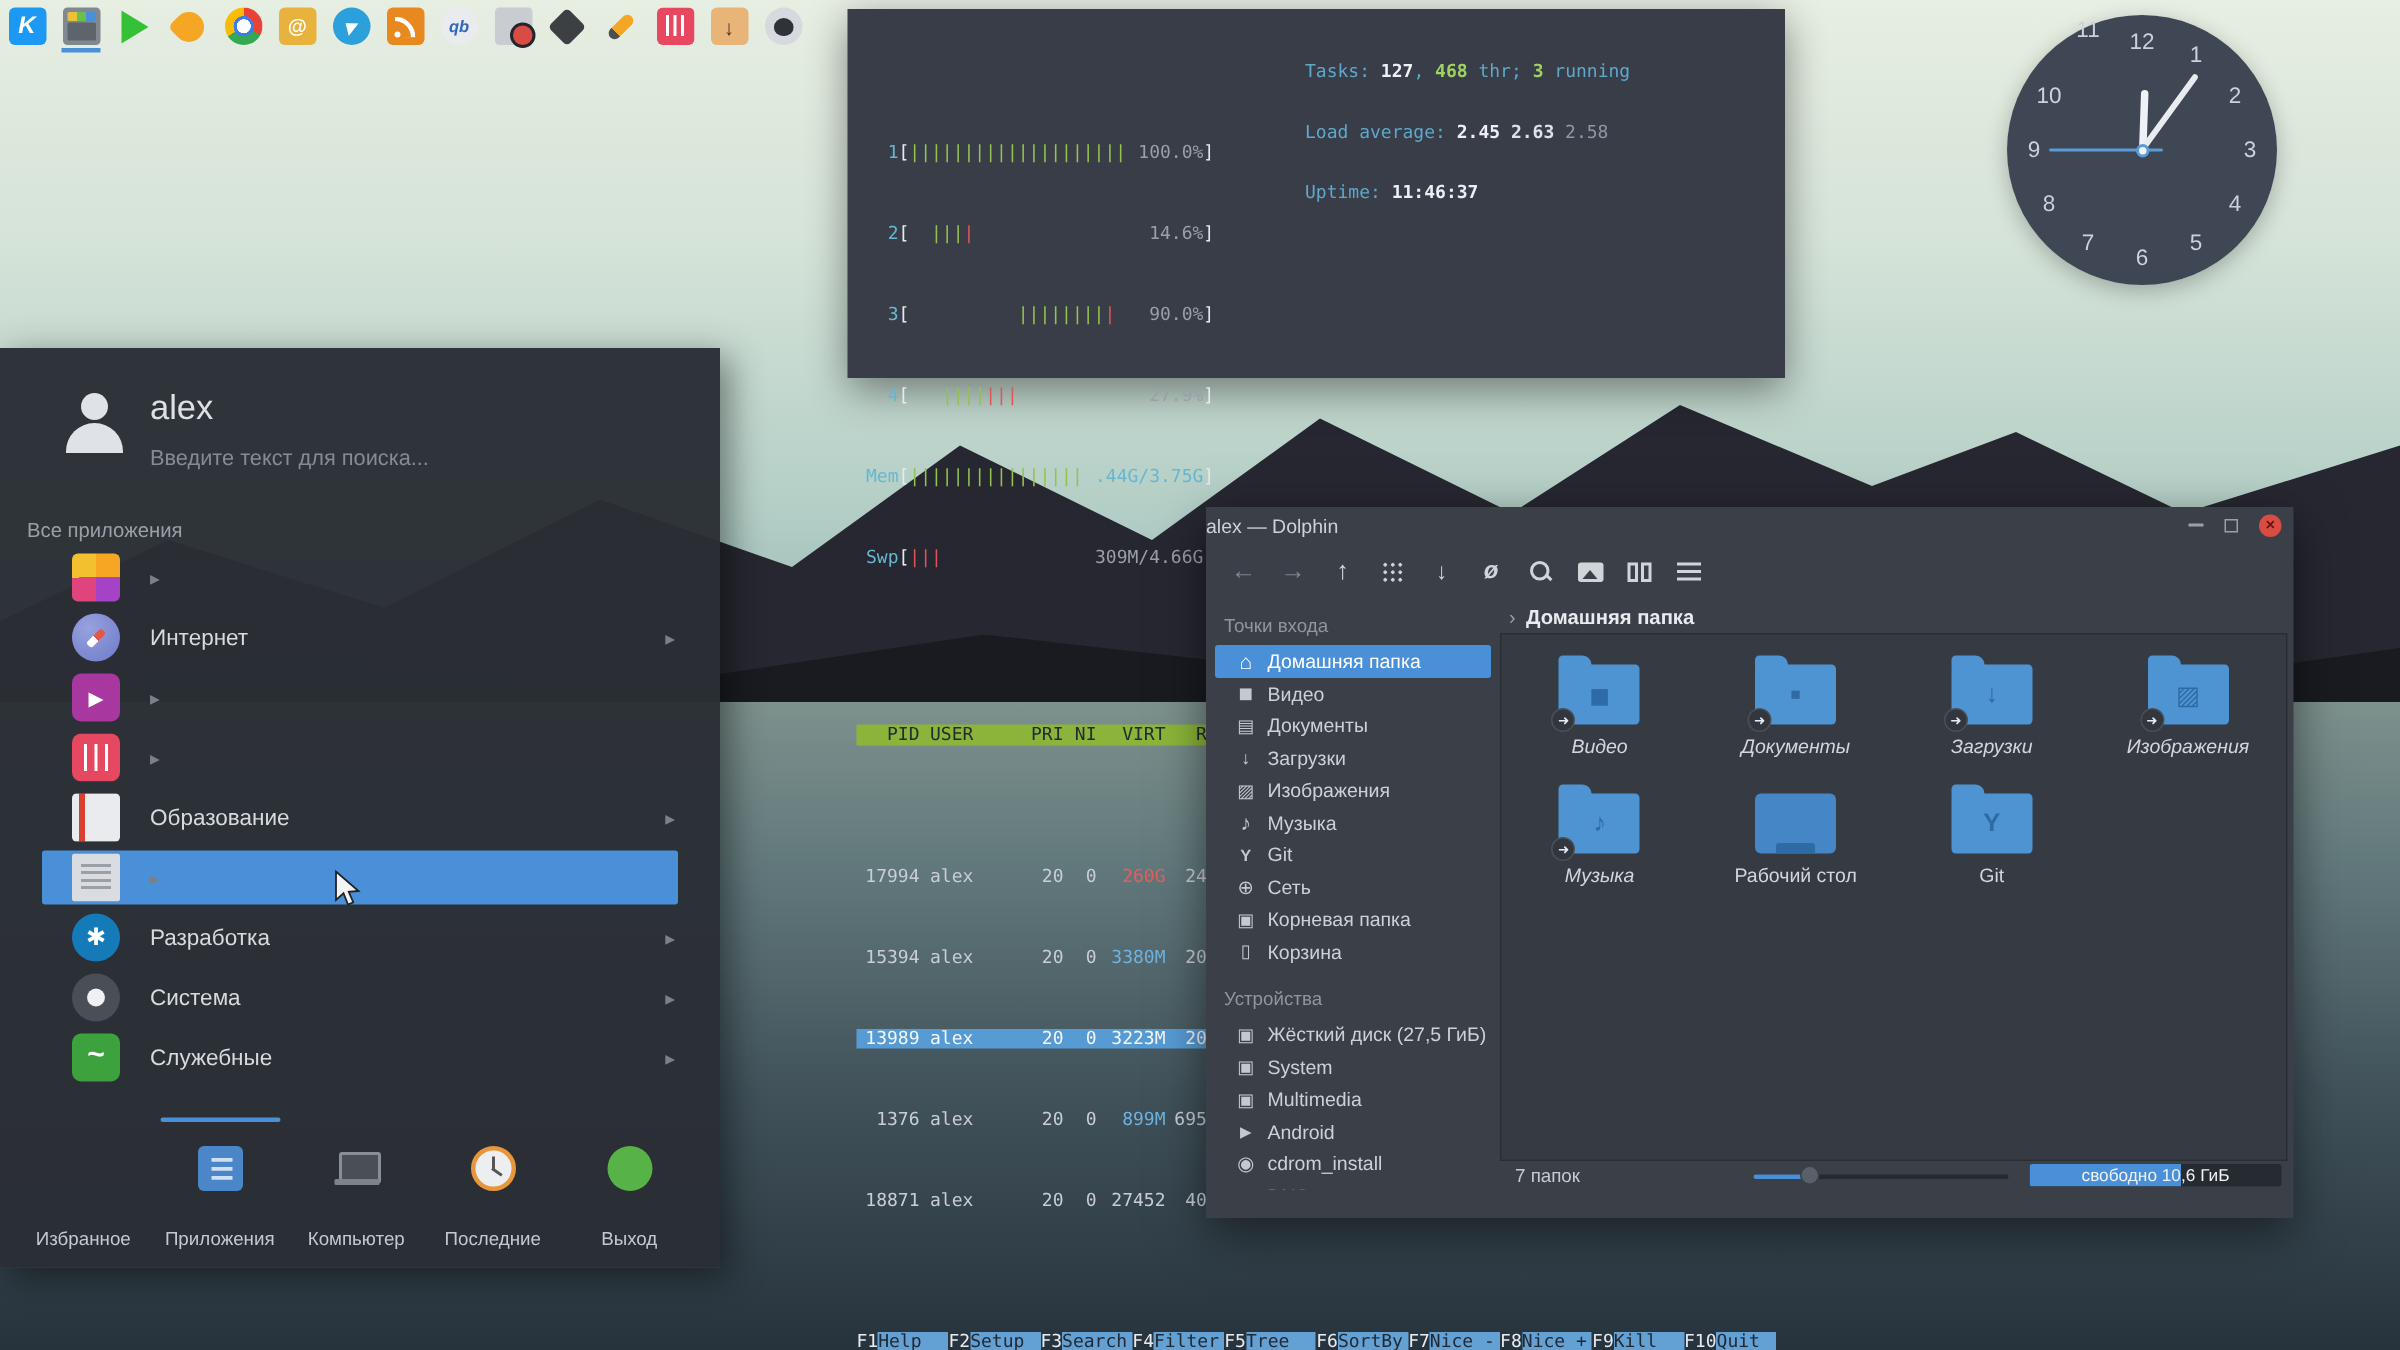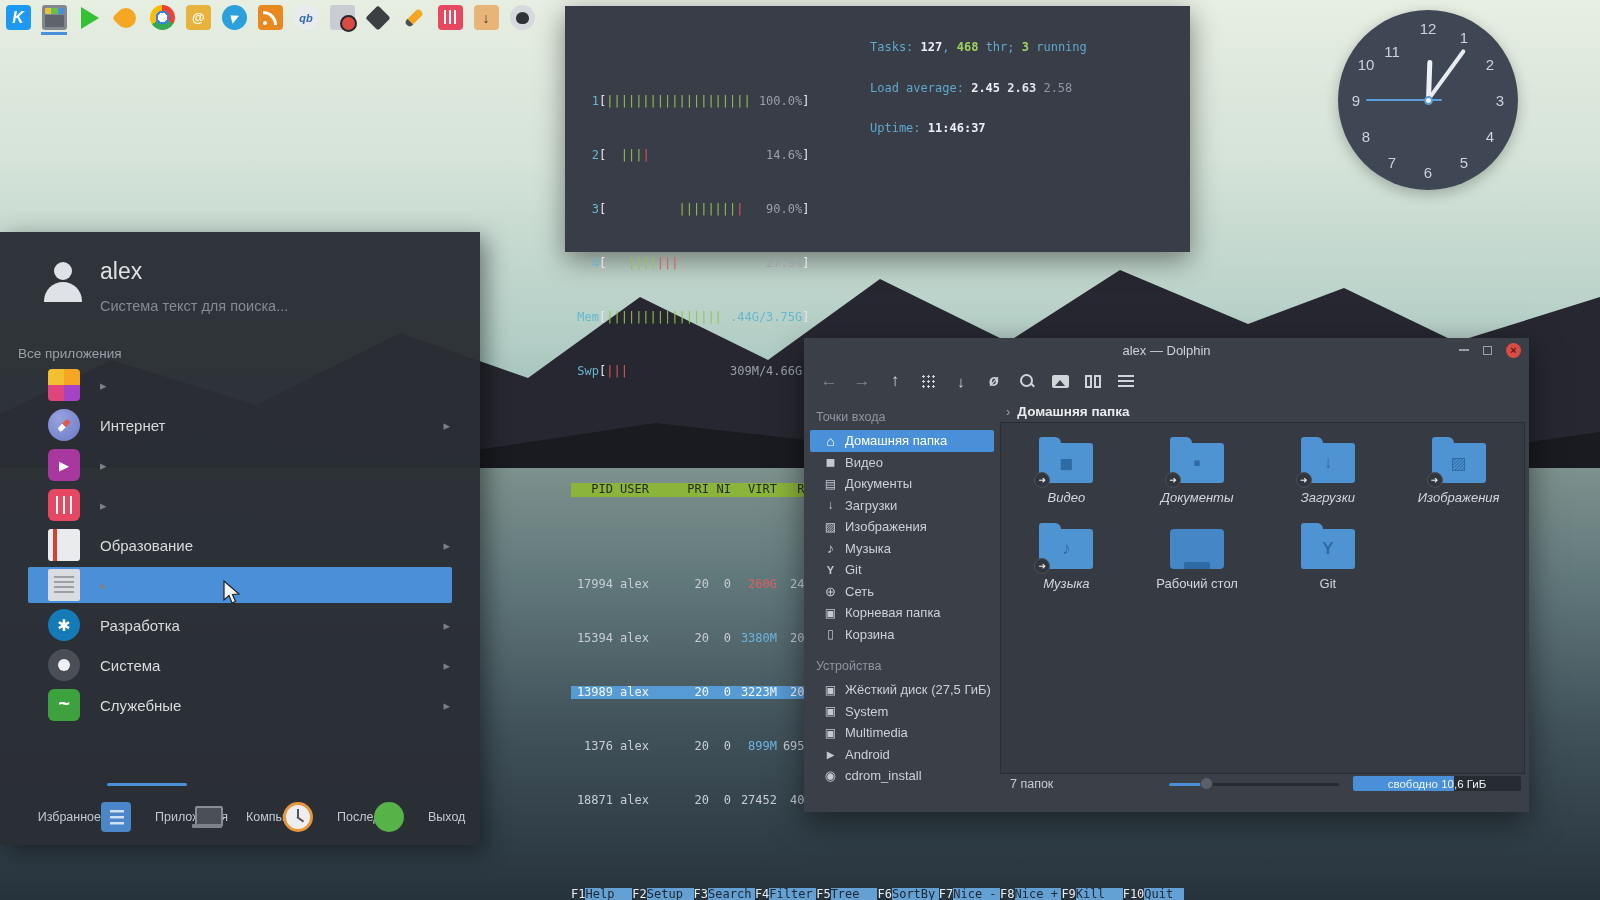--- a/index.html
+++ b/index.html
@@ -68,38 +68,38 @@
 .ki-multimedia{background:#a8379f}.ki-multimedia::before{content:"▶";font-size:13px}
 .ki-settings{background:#e54860;background-image:linear-gradient(#fff,#fff),linear-gradient(#fff,#fff),linear-gradient(#fff,#fff);background-size:2px 18px;background-repeat:no-repeat;background-position:8px 7px,15px 7px,22px 7px}
 .ki-education{background:linear-gradient(90deg,#e9ebee 0 5px,#d8402f 5px 9px,#e9ebee 9px),#e9ebee;border-radius:3px}
 .ki-office{background:#d9dce1;border-radius:2px;background-image:repeating-linear-gradient(#9aa0a8 0 2px,transparent 2px 5px);background-size:20px 20px;background-repeat:no-repeat;background-position:6px 7px}
 .ki-development{background:#147bb8;border-radius:50%}.ki-development::before{content:"✱";font-size:16px}
 .ki-system{background:#4a4f57;border-radius:50%}.ki-system::before{content:"";width:12px;height:12px;border-radius:50%;background:#eef0f3}
 .ki-utilities{background:#3da23d}.ki-utilities::before{content:"~";font-weight:bold;font-size:20px;margin-top:-4px}
 .k-tabs{position:absolute;left:0;bottom:12px;width:100%}
 .k-indicator{position:absolute;left:107px;top:0;width:80px;height:3px;background:#4a90d9;border-radius:2px}
 .k-tabrow{display:flex;padding:18px 10px 0 10px}
-.k-tab{width:91px;display:flex;flex-direction:row;align-items:center;gap:24px}
+.k-tab{width:91px;display:flex;flex-direction:column;align-items:center;gap:24px}
 .k-tab-ic{width:32px;height:32px;display:flex;align-items:center;justify-content:center}
 .k-tab-label{font-size:12.5px;color:#c3c9d0}
 .kt-favorites{color:#d63b3b;font-size:30px}
 .kt-applications{width:30px;height:30px;background:#4a86c8;border-radius:4px;background-image:linear-gradient(#cfe0f2,#cfe0f2),linear-gradient(#cfe0f2,#cfe0f2),linear-gradient(#cfe0f2,#cfe0f2);background-size:14px 2.5px;background-repeat:no-repeat;background-position:9px 8px,9px 14px,9px 20px}
 .kt-computer{position:relative;width:30px;height:26px}
 .kt-computer::before{content:"";position:absolute;left:3px;top:2px;width:24px;height:17px;background:#4a4f55;border:2px solid #888e95;border-radius:2px}
 .kt-computer::after{content:"";position:absolute;left:0;top:20px;width:30px;height:4px;background:#7d838a;border-radius:1px}
 .kt-history{position:relative;width:30px;height:30px;border-radius:50%;background:#eceef0;border:3px solid #e8963c}
 .kt-history::before{content:"";position:absolute;left:11px;top:4px;width:2px;height:9px;background:#555}
 .kt-history::after{content:"";position:absolute;left:11px;top:11px;width:8px;height:2px;background:#555;transform-origin:left center;transform:rotate(35deg)}
 .kt-leave{width:30px;height:30px;border-radius:50%;background:#57b347;color:#fff;display:flex;align-items:center;justify-content:center;font-size:15px;font-weight:bold}
 
 #cursor{left:222px;top:580px;width:24px;height:26px;z-index:60}
 
 #dolphin{left:804px;top:338px;width:725px;height:474px;background:#3b4048;box-shadow:0 10px 30px rgba(0,0,0,.5);font-size:13px}
 .d-titlebar{height:24px;display:flex;align-items:center;color:#cdd2d9;font-size:13px;position:relative}
-.d-title{position:absolute;left:0;right:0;text-align:center}
+.d-title{position:absolute;left:0;right:0;}
 .d-btns{margin-left:auto;display:flex;align-items:center;gap:14px;padding-right:8px;position:relative;z-index:1}
 .d-min{width:10px;height:2px;background:#9aa0a8}
 .d-max{width:9px;height:9px;border:1.5px solid #9aa0a8}
 .d-close{width:15px;height:15px;border-radius:50%;background:#d84c43;color:#5c1814;font-size:11px;line-height:14px;text-align:center;font-weight:bold}
 .d-toolbar{height:38px;display:flex;align-items:center;gap:11px;padding-left:14px;color:#d0d5da}
 .d-ti{width:22px;height:22px;display:flex;align-items:center;justify-content:center;font-size:17px}
 .d-ti.dim{color:#7e858d}
 .ic-grid{width:15px;height:15px;background-image:radial-gradient(#d0d5da 1.1px,transparent 1.2px);background-size:5px 5px}
 .ic-sort{font-size:15px;font-weight:bold}
 .ic-hidden{font-style:italic;font-weight:bold;font-size:16px}
@@ -393,36 +393,36 @@
   <span class="c-num" style="left:126px;top:27px">1</span>
   <span class="c-num" style="left:152px;top:54px">2</span>
   <span class="c-num" style="left:162px;top:90px">3</span>
   <span class="c-num" style="left:152px;top:126px">4</span>
   <span class="c-num" style="left:126px;top:152px">5</span>
   <span class="c-num" style="left:90px;top:162px">6</span>
   <span class="c-num" style="left:54px;top:152px">7</span>
   <span class="c-num" style="left:28px;top:126px">8</span>
   <span class="c-num" style="left:18px;top:90px">9</span>
   <span class="c-num" style="left:28px;top:54px">10</span>
-  <span class="c-num" style="left:54px;top:41px">11</span>
+  <span class="c-num" style="left:54px;top:10px">11</span>
   <div class="hand h-hour"></div>
   <div class="hand h-min"></div>
   <div class="hand h-sec"></div>
   <div class="hand h-sec-tail"></div>
   <div class="c-dot"></div>
 </div>
 
 <div id="kickoff" class="abs">
   <div class="k-head">
     <div class="k-avatar">
       <span class="k-av-head"></span>
       <span class="k-av-body"></span>
     </div>
     <div class="k-name">alex</div>
-    <div class="k-search">Система текст для поиска...</div>
+    <div class="k-search">Введите текст для поиска...</div>
   </div>
   <div class="k-section">Все приложения</div>
   <div class="k-list">
 
       <div class="k-item">
         <span class="k-ic ki-graphics"></span>
         <span class="k-arrow">▸</span>
       </div>
 
       <div class="k-item">

